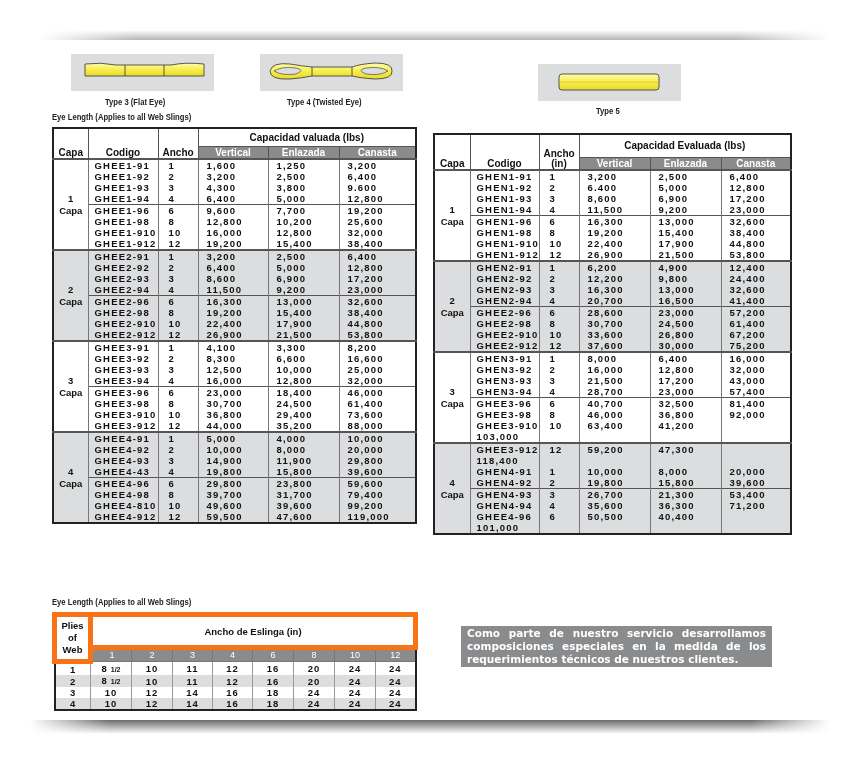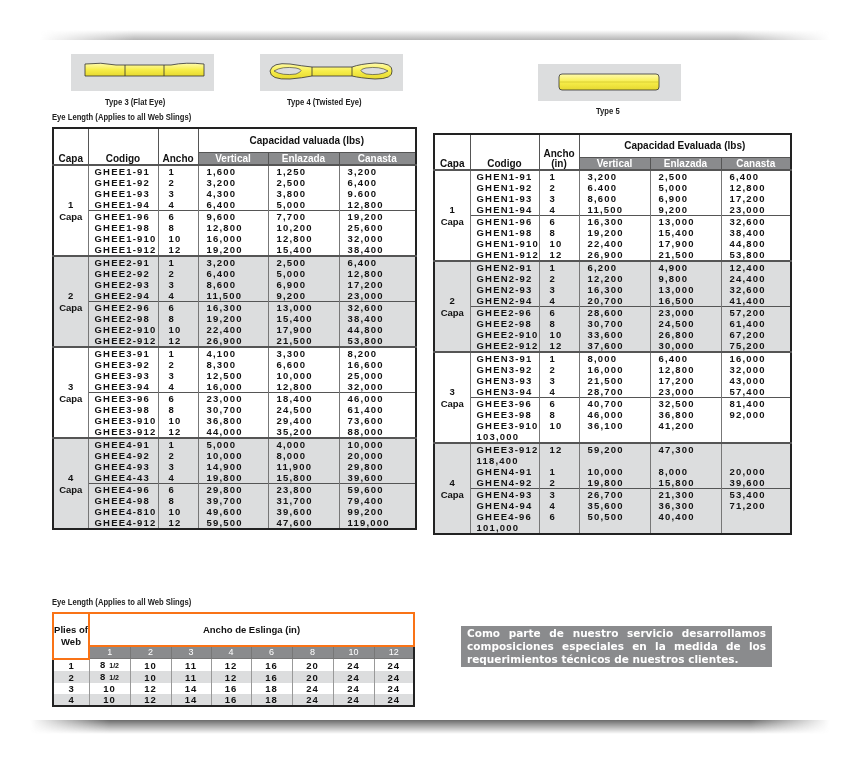--- a/index.html
+++ b/index.html
@@ -46,21 +46,21 @@
   table.cap td.num { text-align: left; padding-left: 8px; }
   table.cap td.code { padding-left: 6px; }
   table.cap tr.shade td { background: #dcddde; }
   table.cap tr.grp-top td { border-top: 2px solid #555; }
   table.cap tr.mid-top td:not(.capa) { border-top: 1.5px solid #555; }
 
   table.eye {
     position: absolute; border-collapse: collapse; border: 2px solid #222; font-size: 9.5px; table-layout: fixed;
   }
   table.eye th, table.eye td { height: 11px; line-height: 11px; text-align: center; }
-  table.eye th.hd { font-weight: bold; background: #fff; border: 2px solid #f97316; font-size: 9.5px; }
+  table.eye th.hd { font-weight: bold; background: #fff; border: 5px solid #f97316; font-size: 9.5px; }
   table.eye th.sub { background: #8a8b8d; color: #fff; font-weight: normal; border: 1px solid #777; font-size: 9px; }
   table.eye td { font-weight: bold; border-left: 1px solid #999; border-right: 1px solid #999; letter-spacing: 1px; }
   table.eye tr.shade td { background: #dcddde; }
   table.eye td.plies { letter-spacing: 0; }
   .frac { font-size: 7px; letter-spacing: 0; margin-left: 3px; }
 
   .note {
     position: absolute; left: 461px; top: 626px; width: 311px; height: 41px;
     background: #8a8b8d; color: #fff; font-weight: bold; font-size: 10.5px;
     font-family: "DejaVu Sans", sans-serif; line-height: 13px; padding: 1px 6px; text-align: justify;
@@ -115,21 +115,21 @@
       <col style="width:40px">
       <col style="width:70px">
       <col style="width:71px">
       <col style="width:77px">
     </colgroup>
   <thead>
     <tr>
       <th class="hd" rowspan="2" style="vertical-align:bottom">Capa</th>
       <th class="hd" rowspan="2" style="vertical-align:bottom">Codigo</th>
       <th class="hd" rowspan="2" style="vertical-align:bottom">Ancho</th>
-      <th class="hd" colspan="3" style="height:24px">Capacidad valuada (lbs)</th>
+      <th class="hd" colspan="3" style="height:18px">Capacidad valuada (lbs)</th>
     </tr>
     <tr>
       <th class="sub">Vertical</th>
       <th class="sub">Enlazada</th>
       <th class="sub">Canasta</th>
     </tr>
   </thead>
   <tbody>
       <tr class="grp-top">
         <td rowspan="8" class="capa"><span>1</span><br><span>Capa</span></td>
@@ -541,21 +541,21 @@
       <tr>
         <td class="code">GHEE3-98</td>
         <td class="w">8</td>
         <td class="num">46,000</td>
         <td class="num">36,800</td>
         <td class="num">92,000</td>
       </tr>
       <tr>
         <td class="code">GHEE3-910</td>
         <td class="w">10</td>
-        <td class="num">36,100</td>
+        <td class="num">63,400</td>
         <td class="num">41,200</td>
         <td class="num"></td>
       </tr>
       <tr>
         <td class="code">103,000</td>
         <td class="w"></td>
         <td class="num"></td>
         <td class="num"></td>
         <td class="num"></td>
       </tr>

